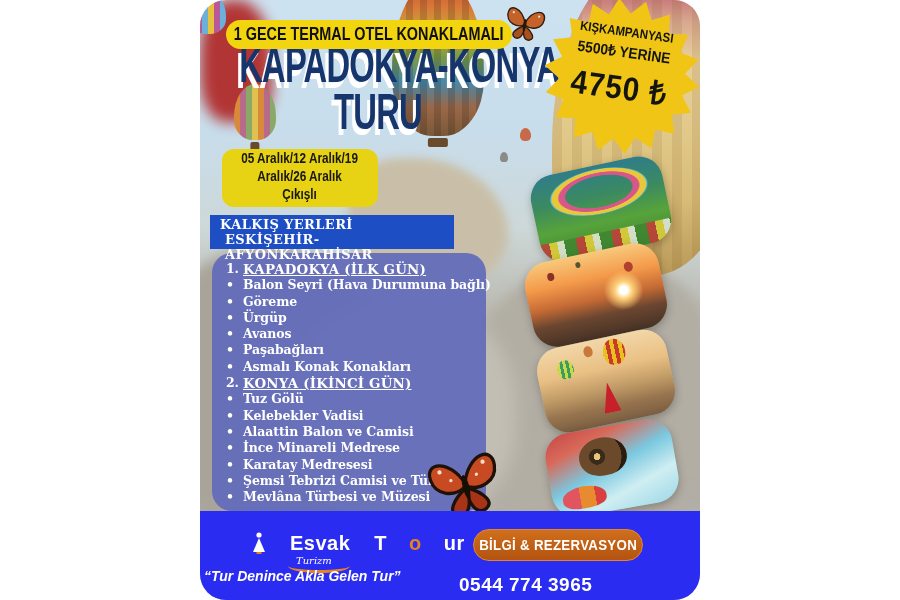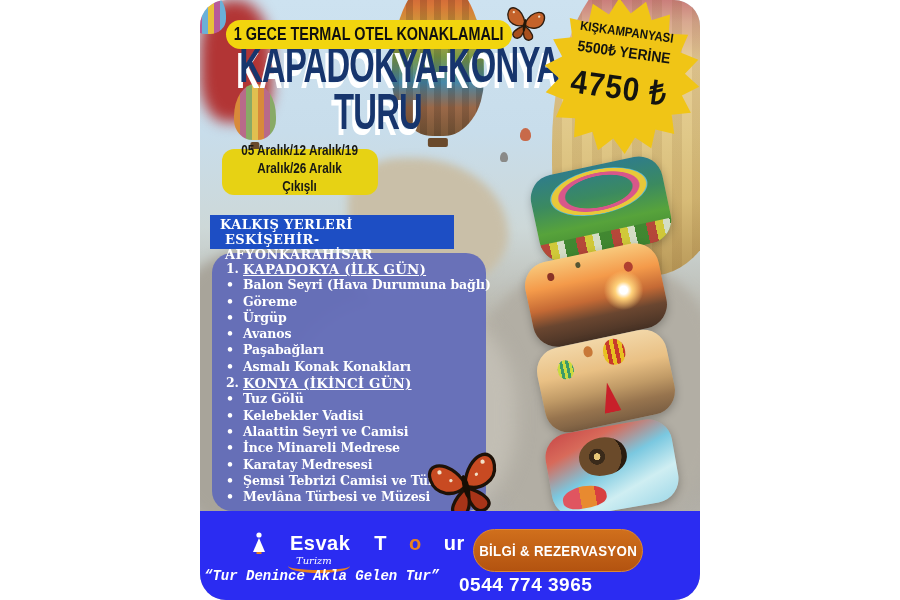--- a/index.html
+++ b/index.html
@@ -59,23 +59,23 @@
   
   .burst-wrap { position:absolute; left:342px; top:-4px; width:160px; height:160px; z-index:13; }
   .burst-txt { position:absolute; left:0; top:28px; width:160px; text-align:center;
                transform:rotate(8deg); color:#141410; z-index:14; }
   .burst-l1 { font-size:13px; font-weight:900; transform:scaleX(.88); letter-spacing:0; }
   .burst-l2 { font-size:15px; font-weight:900; margin-top:2px; transform:scaleX(.92); }
   .burst-price { font-size:33px; font-weight:900; margin-top:3px; letter-spacing:1px;
                transform:scaleX(.9); }
 
   
-  .datebox { position:absolute; left:22px; top:149px; width:156px; height:46px;
+  .datebox { position:absolute; left:22px; top:149px; width:156px; height:58px;
              background:#e7d214; border-radius:12px; z-index:12; display:flex;
-             align-items:flex-end; justify-content:center; }
+             align-items:flex-start; justify-content:center; }
   .datebox .inner { text-align:center; font-weight:900; color:#181814; font-size:14px;
              line-height:18px; transform:scaleX(.84); white-space:nowrap; }
   .depbox { position:absolute; left:10px; top:215px; width:244px; height:34px;
             background:#1d4ec4; z-index:12; color:#fff; padding:2px 8px 0 10px;
             font-family:"DejaVu Serif", serif; font-weight:bold; font-size:13px;
             line-height:15px; letter-spacing:.4px; }
   .depbox .l2 { padding-left:5px; }
 
   
   .panel { position:absolute; left:12px; top:253px; width:274px; height:258px;
@@ -131,23 +131,23 @@
   .footer { position:absolute; left:0; top:511px; width:500px; height:89px;
             background:#2b2cf2; z-index:20; }
   .logo { position:absolute; left:50px; top:20px; display:flex; align-items:center; gap:22px; }
   .logo .word { font-size:20px; font-weight:800; color:#fff; letter-spacing:.5px; }
   .logo .oorange { color:#e8821e; }
   .logo-sub { position:absolute; left:96px; top:44px; width:70px; text-align:left;
               font-family:"DejaVu Serif", serif; font-style:italic; font-size:10px; color:#fff; }
   .logo-smile { position:absolute; left:88px; top:48px; width:62px; height:14px;
               border-bottom:3px solid #e8821e; border-radius:0 0 50% 50%; }
   .slogan { position:absolute; left:4px; top:57px; width:184px; text-align:center;
-            font-family:Liberation Mono, monospace; font-style:italic; font-weight:bold;
+            font-family:Liberation Sans, sans-serif; font-style:italic; font-weight:bold;
             font-size:14px; color:#fff; white-space:nowrap; }
-  .cta { position:absolute; left:273px; top:18px; width:170px; height:43px;
+  .cta { position:absolute; left:273px; top:18px; width:170px; height:32px;
          border-radius:22px; border:1px solid #de8730; cursor:pointer;
          background:linear-gradient(180deg,#d06f1c 0%,#b35310 100%);
          display:flex; align-items:center; justify-content:center; }
   .cta span { color:#fff; font-size:14px; font-weight:900; letter-spacing:.3px;
          white-space:nowrap; transform:scaleX(.95); }
   .phone { position:absolute; left:259px; top:63px; width:170px; text-align:left;
            color:#fff; font-size:19px; font-weight:900; letter-spacing:.5px; cursor:pointer; }
 </style>
 </head>
 <body>
@@ -269,21 +269,21 @@
         <li>
             <span class="mk">•</span>
             <span>Tuz Gölü</span>
           </li>
         <li>
             <span class="mk">•</span>
             <span>Kelebekler Vadisi</span>
           </li>
         <li>
             <span class="mk">•</span>
-            <span>Alaattin Seyri ve Camisi</span>
+            <span>Alaattin Balon ve Camisi</span>
           </li>
         <li>
             <span class="mk">•</span>
             <span>İnce Minareli Medrese</span>
           </li>
         <li>
             <span class="mk">•</span>
             <span>Karatay Medresesi</span>
           </li>
         <li>

